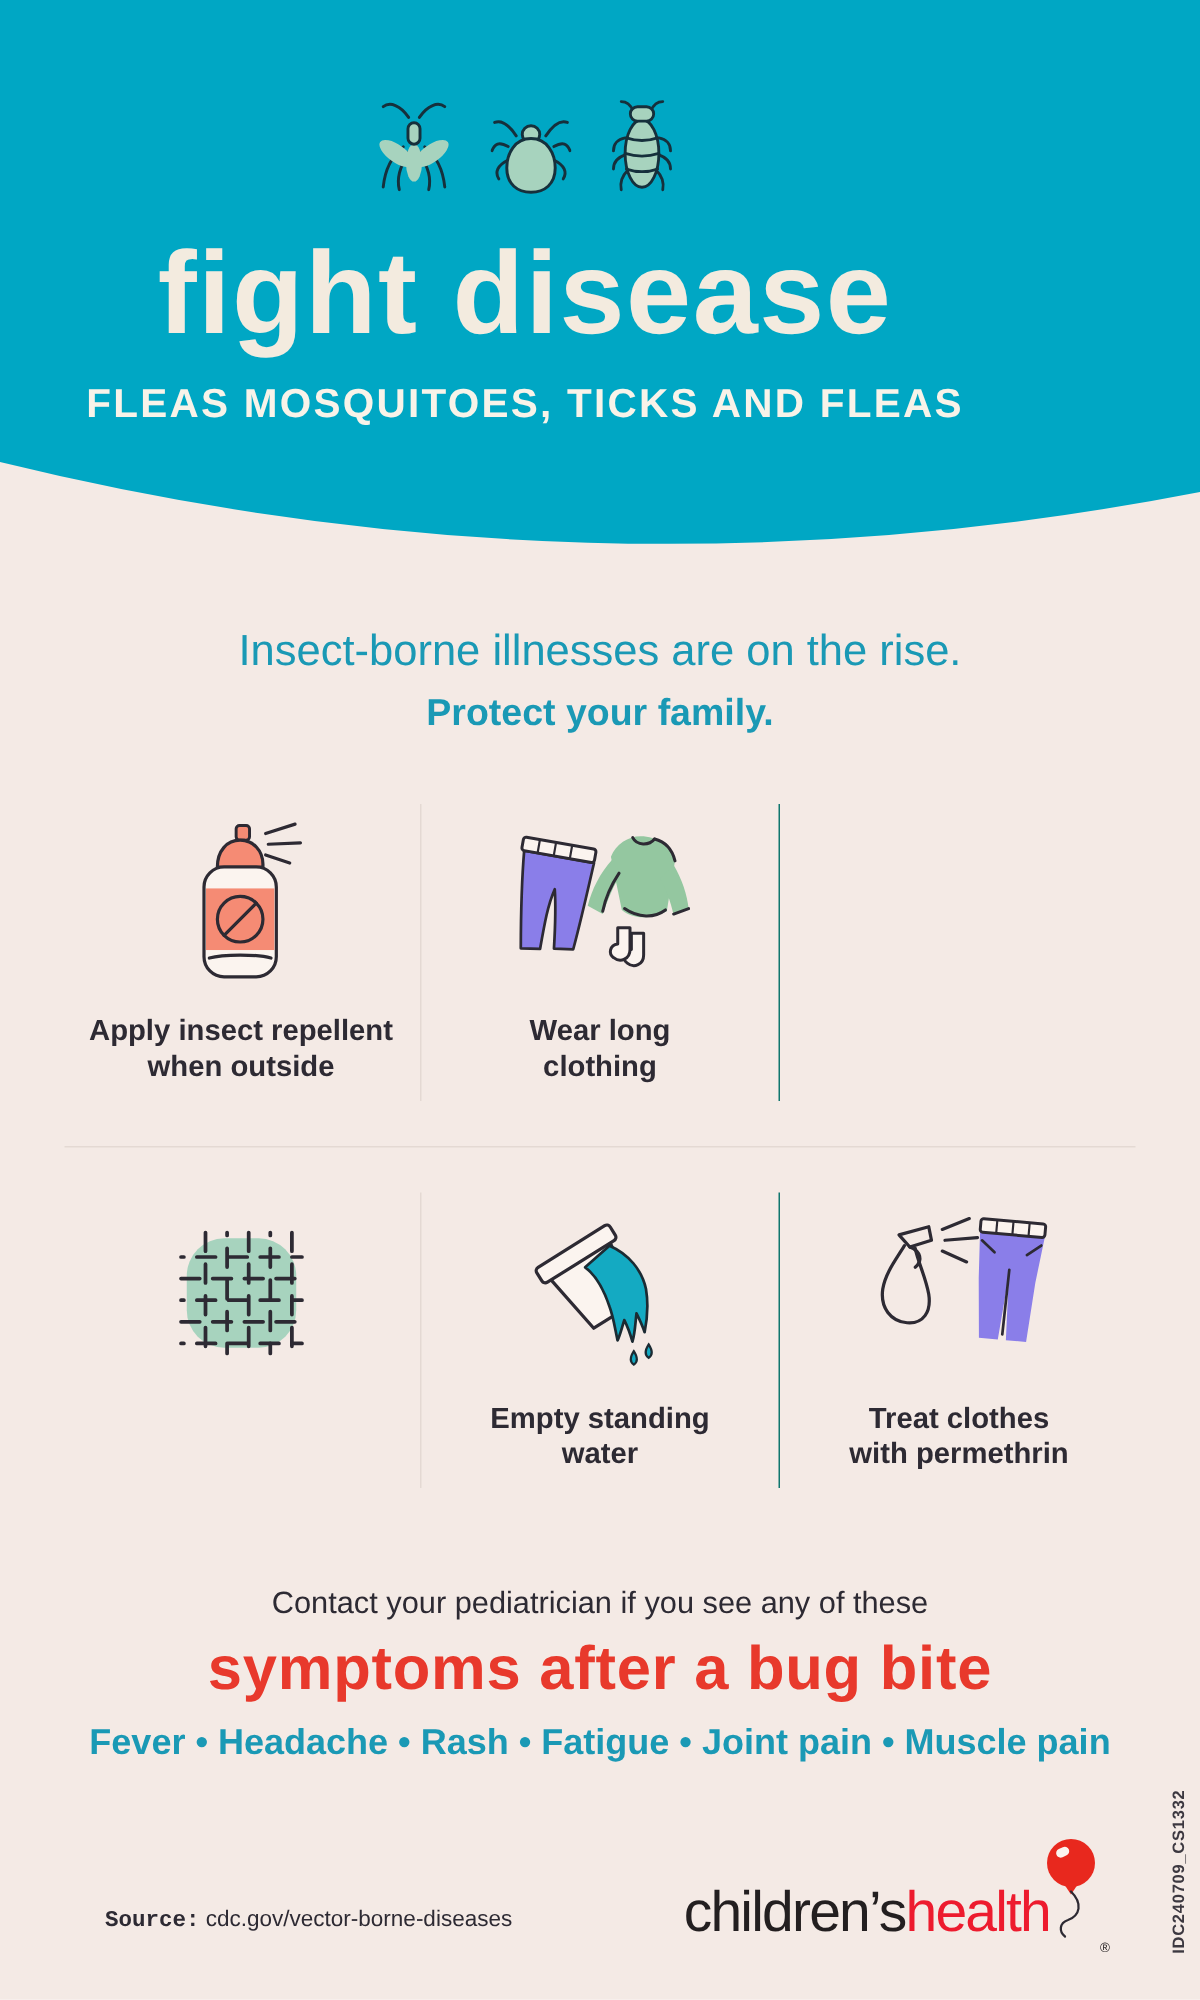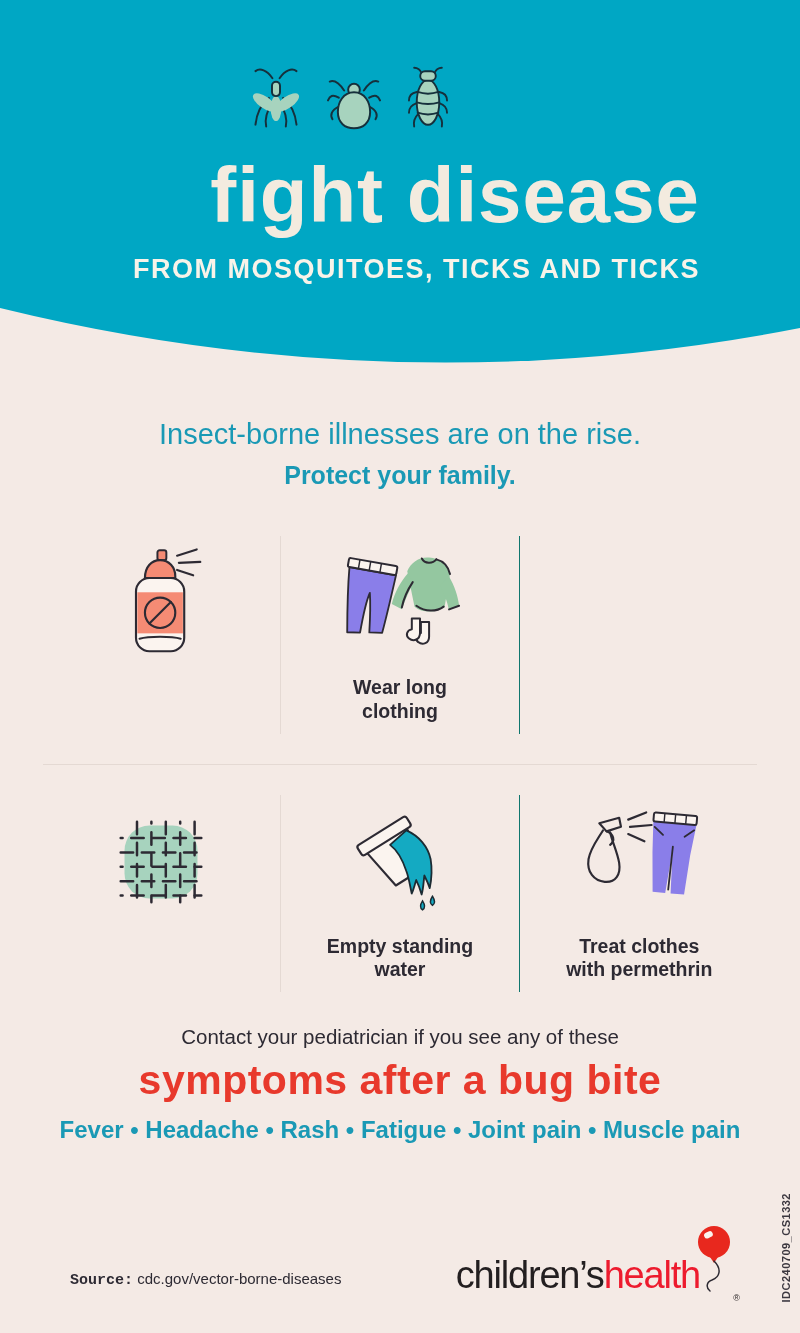--- a/index.html
+++ b/index.html
@@ -6,21 +6,21 @@
   .page{
     position:relative;
     width:800px;height:1333px;
     background:#f4eae5;
     font-family:"Liberation Sans", sans-serif;
     overflow:hidden;
     margin:0 auto;
   }
   
   .header-curve{position:absolute;top:0;left:0;width:800px;height:365px;display:block;}
-  .header-content{position:absolute;top:0;left:0;width:700px;text-align:right;}
+  .header-content{position:absolute;top:0;left:0;width:700px;text-align:center;}
   .bug-row{margin-top:52px;display:flex;justify-content:center;align-items:flex-end;gap:26px;height:78px;}
   .page-title{
     margin-top:26px;
     font-size:78px;font-weight:800;letter-spacing:1px;
     color:#f3ebdf;line-height:1;
   }
   .page-subtitle{
     margin-top:20px;
     font-size:27px;font-weight:700;letter-spacing:1.5px;
     color:#f8f3e9;
@@ -34,21 +34,21 @@
   .tips-row{display:grid;grid-template-columns:1fr 1fr 1fr;}
   .tip-cell{padding:6px 10px 10px;text-align:center;}
   .tips-row .tip-cell:nth-child(2){border-left:1px solid #e4d9d3;border-right:1px solid #0f766e;}
   .tip-icon{height:122px;display:flex;align-items:center;justify-content:center;}
   .tip-label{
     margin-top:12px;font-size:19.5px;font-weight:600;color:#2d2a33;
     line-height:1.22;white-space:pre-line;
   }
   .row-divider{height:1px;background:#e4d9d3;margin:30px 2px;}
   
-  .symptoms{margin-top:33px;text-align:center;}
+  .symptoms{margin-top:65px;text-align:center;}
   .symptoms-intro{font-size:20.5px;font-weight:500;color:#2d2a33;}
   .symptoms-headline{font-size:41px;font-weight:800;color:#e8392c;margin-top:8px;letter-spacing:.5px;}
   .symptoms-list{font-size:24px;font-weight:700;color:#1a99b5;margin-top:12px;}
   
   .source{position:absolute;left:70px;bottom:44px;font-size:15px;color:#2d2a33;}
   .source b{font-weight:700;font-family:Liberation Mono, monospace;}
   .footer-logo{position:absolute;right:100px;bottom:36px;white-space:nowrap;}
   .logo-text{font-size:38px;letter-spacing:-1.2px;font-weight:500;}
   .logo-dark{color:#231f20;}
   .logo-red{color:#ed1b2e;}
@@ -115,21 +115,21 @@
         <ellipse cx="24" cy="42" rx="13" ry="26" fill="#a7d3be" stroke="#16303c" stroke-width="2.2"></ellipse>
         <rect x="15" y="6" width="18" height="11" rx="5.5" fill="#a7d3be" stroke="#16303c" stroke-width="2.2"></rect>
         <g fill="none" stroke="#16303c" stroke-width="2.2" stroke-linecap="round">
           <path d="M12,30 Q24,34 36,30"></path>
             <path d="M11,42 Q24,46 37,42"></path>
             <path d="M12,54 Q24,58 36,54"></path>
         </g>
       </svg>
     </div>
     <div class="page-title">fight disease</div>
-    <div class="page-subtitle">FROM MOSQUITOES, TICKS AND TICKS</div>
+    <div class="page-subtitle">FLEAS MOSQUITOES, TICKS AND FLEAS</div>
   </div>
 
   <div class="intro">
     <div class="intro-line1">Insect-borne illnesses are on the rise.</div>
     <div class="intro-line2">Protect your family.</div>
   </div>
 
   <div class="tips">
     <div class="tips-row">
 
@@ -143,20 +143,22 @@
             </g>
             <rect x="52" y="3" width="10" height="11" rx="2.5" fill="#f58b74" stroke="#2d2a33" stroke-width="2.2"></rect>
             <path d="M38,34 C38,22 45,14 55,14 C65,14 72,22 72,32 L72,34 Z" fill="#f58b74" stroke="#2d2a33" stroke-width="2.4" stroke-linejoin="round"></path>
             <rect x="28" y="34" width="54" height="82" rx="15" fill="#fbf4ef" stroke="#2d2a33" stroke-width="2.4"></rect>
             <rect x="29.5" y="50" width="51" height="46" fill="#f58b74"></rect>
             <circle cx="55" cy="73" r="17" fill="none" stroke="#2d2a33" stroke-width="2.4"></circle>
             <path d="M43,85 L67,61" stroke="#2d2a33" stroke-width="2.4" stroke-linecap="round"></path>
             <path d="M32,102 C42,99 68,99 78,102" fill="none" stroke="#2d2a33" stroke-width="2.4" stroke-linecap="round"></path>
           </svg>
         </div>
+        <div class="tip-label">Apply insect repellent
+when outside</div>
       </div>
 
       <div class="tip-cell">
         <div class="tip-icon">
           <svg width="120" height="108" viewBox="0 0 132 118">
             <g transform="rotate(10 36 24)">
               <path d="M10,24 C12,46 16,72 20,95 L34,93 C34,74 34,60 37,48 C40,60 42,74 44,91 L58,89 C60,66 61,44 62,24 Z" fill="#8a7ee9" stroke="#2d2a33" stroke-width="2" stroke-linejoin="round"></path>
               <rect x="8" y="14" width="54" height="10" rx="2" fill="#fbf4ef" stroke="#2d2a33" stroke-width="2.2"></rect>
               <path d="M20,14 v10 M32,14 v10 M44,14 v10" stroke="#2d2a33" stroke-width="1.6"></path>
             </g>

